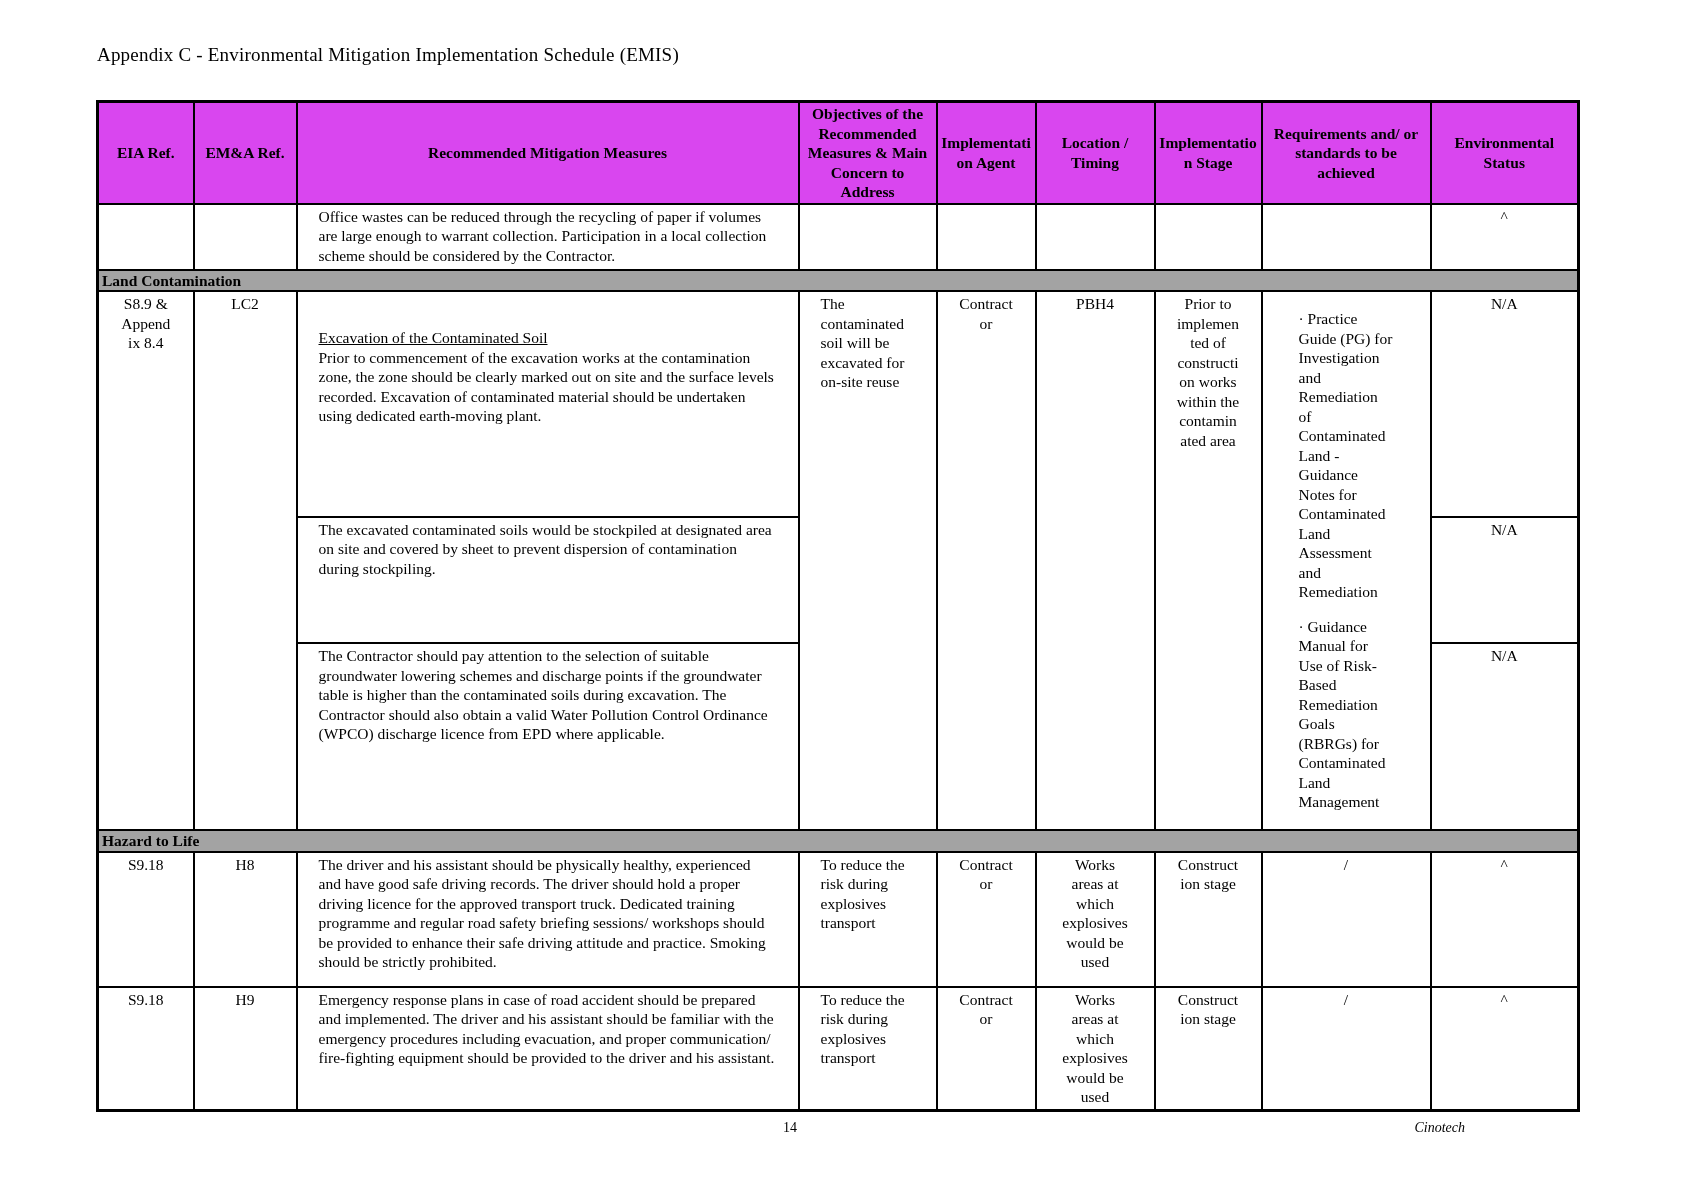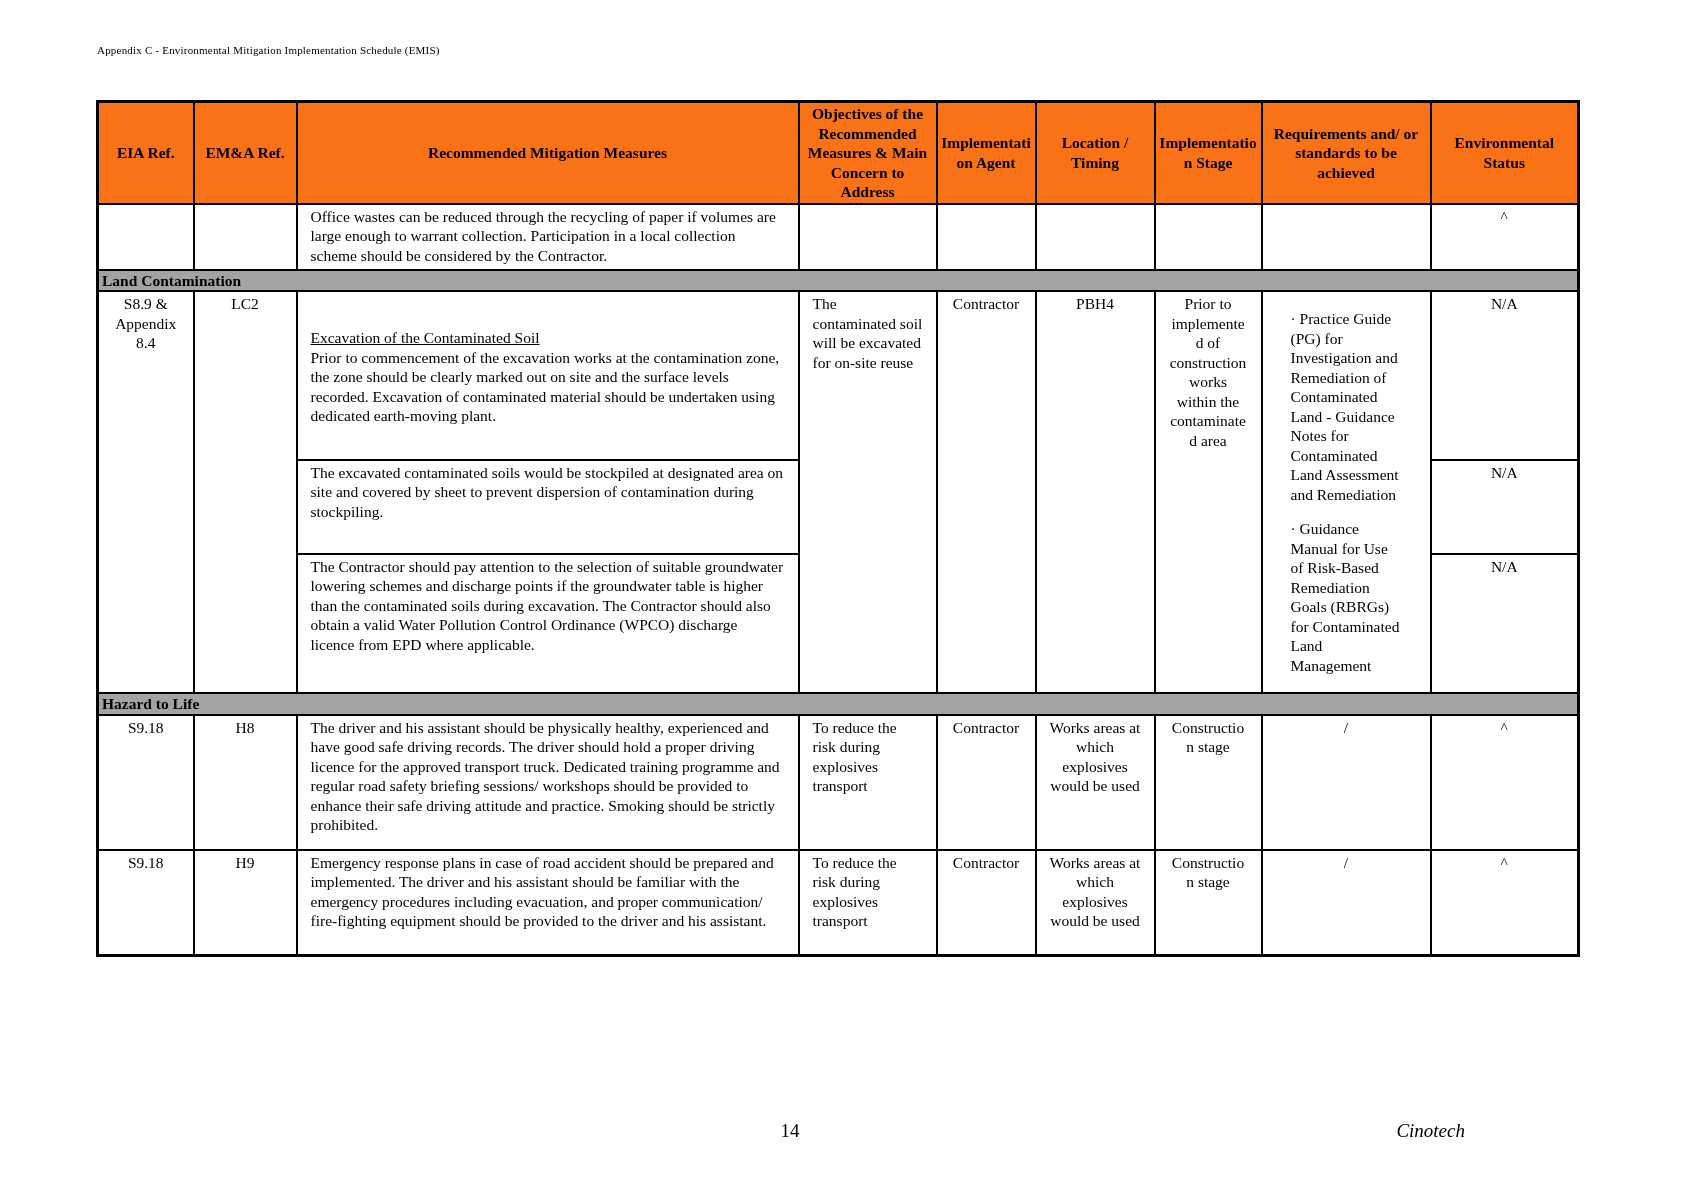--- a/index.html
+++ b/index.html
@@ -5,37 +5,37 @@
   html,body { margin:0; padding:0; }
   body {
     width:1683px; height:1191px;
     background:#ffffff; color:#000000;
     font-family:"Liberation Serif", serif;
     position:relative;
     -webkit-font-smoothing:antialiased;
   }
   .doc-title {
     position:absolute; left:97px; top:44px;
-    font-size:11px; letter-spacing:0.2px;
+    font-size:19px; letter-spacing:0.2px;
   }
   table.emis {
     position:absolute; left:96px; top:100px;
     width:1481px;
     border-collapse:collapse; table-layout:fixed;
     border:3px solid #000;
   }
   table.emis th, table.emis td {
     border:2px solid #000;
-    padding:2px 13px;
+    padding:2px 21px;
     font-size:15.5px; line-height:1.26;
     vertical-align:top;
     overflow-wrap:break-word; word-break:break-word;
   }
   table.emis th {
-    background:#f97316;
+    background:#d946ef;
     font-weight:bold; text-align:center; vertical-align:middle;
     height:89px; padding:1px 3px;
   }
   tr.section td {
     background:#a3a3a3;
     font-weight:bold; text-align:left;
     padding:0 3px; height:17px;
     vertical-align:middle;
   }
   .center { text-align:center; }
@@ -43,21 +43,21 @@
   .u      { text-decoration:underline;margin-top:34px; }
   .h-office { height:60px; }
   .h-lc2a   { height:118px; }
   .h-lc2b   { height:71px; }
   .h-lc2c   { height:108px; }
   .h-h8     { height:129px; }
   .h-h9     { height:99px; }
   .req-item { margin:15px; }
   .doc-footer {
     position:absolute; left:0; top:1120px; width:1580px;
-    font-size:19px;
+    font-size:14px;
   }
   .page-num  { display:block; text-align:center; }
   .publisher { position:absolute; right:115px; top:0;font-style:italic; }
 </style>
 </head>
 <body>
 
 <div class="doc-title">Appendix C - Environmental Mitigation Implementation Schedule (EMIS)</div>
 
 <table class="emis">

